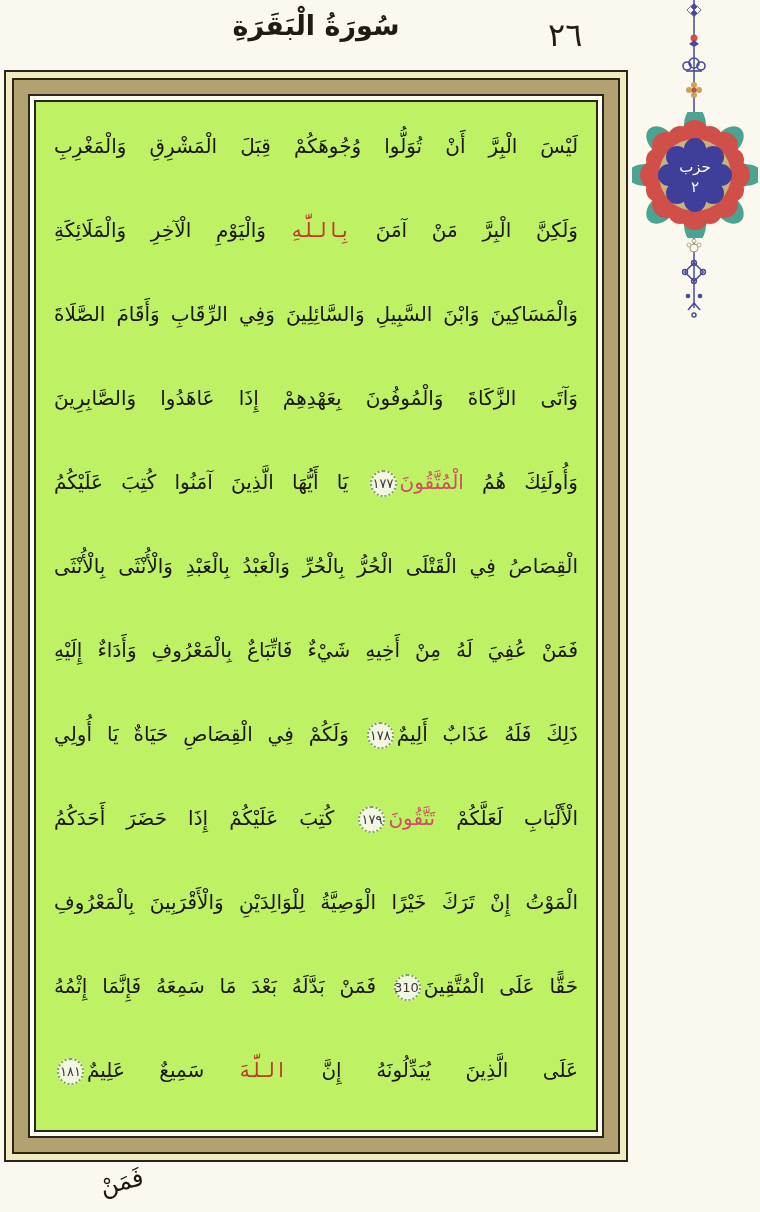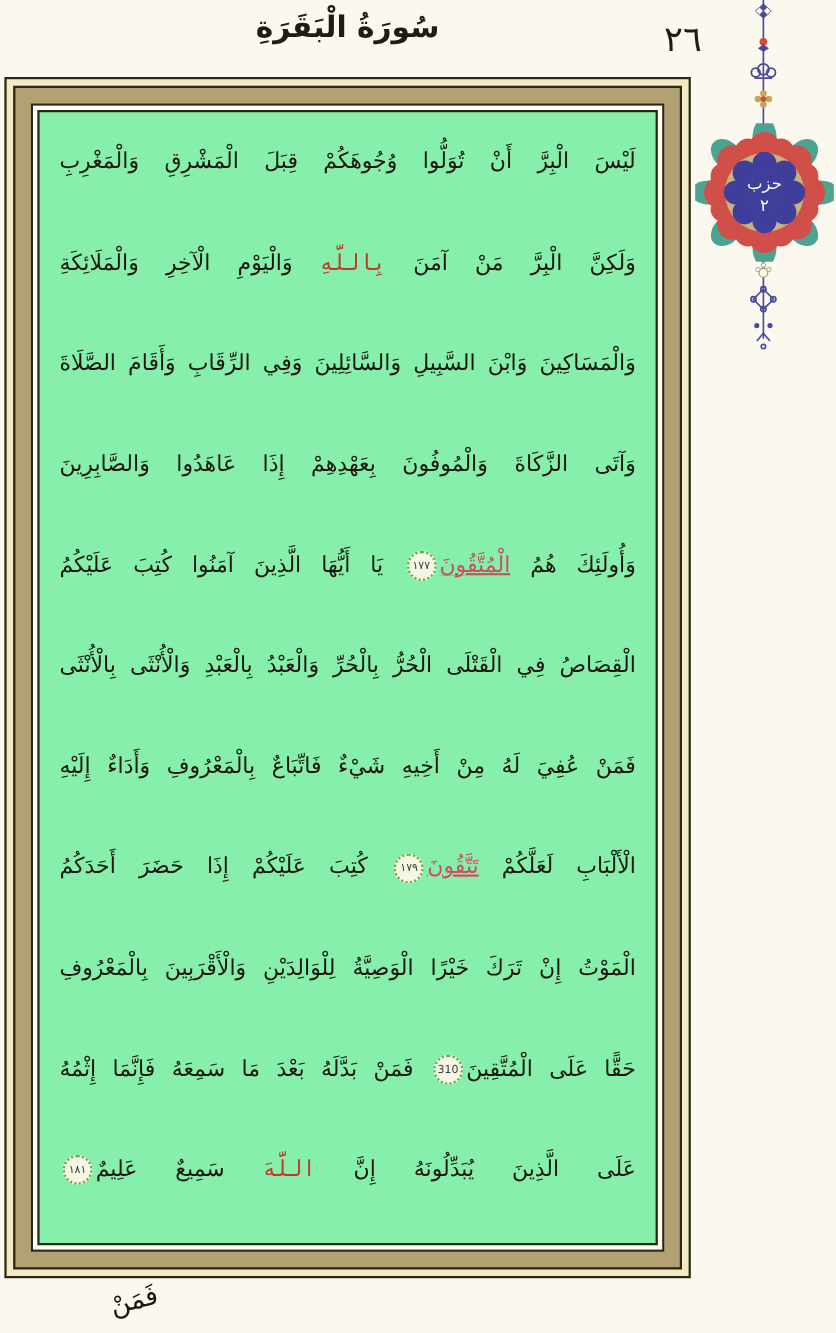--- a/index.html
+++ b/index.html
@@ -11,40 +11,40 @@
     color:#1b1710;
   }
   .page{position:absolute;inset:0;border-radius:22px;}
 
   
   .surah-title{
     position:absolute;top:10px;left:4px;width:624px;
     text-align:center;font-size:27px;font-weight:bold;color:#201c14;
   }
   .page-number{
-    position:absolute;top:16px;left:578px;width:60px;
-    text-align:right;font-size:32px;color:#201c14;
+    position:absolute;top:16px;left:548px;width:60px;
+    text-align:left;font-size:32px;color:#201c14;
   }
 
   
   .frame-a{
     position:absolute;left:4px;top:70px;width:624px;height:1092px;
     box-sizing:border-box;border:2px solid #2b2718;background:#f1eac2;padding:6px;
   }
   .frame-b{
     box-sizing:border-box;width:100%;height:100%;
     border:2px solid #2b2718;background:#b2a171;padding:14px;
   }
   .frame-c{
     box-sizing:border-box;width:100%;height:100%;
     border:2px solid #2b2718;background:#fffdf2;padding:4px;
   }
   .frame-d{
     box-sizing:border-box;width:100%;height:100%;
-    border:2px solid #2b2718;background:#86efac;
+    border:2px solid #2b2718;background:#bef264;
   }
 
   
   .text-area{
     box-sizing:border-box;width:100%;height:100%;
     padding:12px 18px 8px 18px;
     display:flex;flex-direction:column;
   }
   .line{
     flex:1 1 0;
@@ -53,31 +53,31 @@
     white-space:normal;
     overflow:hidden;
     text-align:justify;
     text-align-last:justify;
     -moz-text-align-last:justify;
     direction:rtl;
     color:#1b1710;
   }
   .seg.ink{color:#1b1710;}
   .seg.red{color:#c23a27;font-family:Liberation Mono, monospace;}
-  .seg.rose{color:#cc5064;text-decoration:underline;}
+  .seg.rose{color:#cc5064;}
 
   .verse-marker{
     display:inline-block;
     box-sizing:border-box;
     width:27px;height:27px;
     border:2px dotted #7da055;
     border-radius:50%;
     background:#f3f6e2;
     color:#3a3a37;
-    font-size:10px;line-height:23px;
+    font-size:13px;line-height:23px;
     text-align:center;text-align-last:center;
     vertical-align:middle;
     margin:0 3px;
   }
 
   
   .chain{position:absolute;left:666px;top:0;}
   .medallion{position:absolute;left:632px;top:112px;}
 
   
@@ -203,20 +203,21 @@
       <div class="frame-c">
         <div class="frame-d">
           <div class="text-area">
               <div class="line"><span class="seg ink">لَيْسَ الْبِرَّ أَنْ تُوَلُّوا وُجُوهَكُمْ قِبَلَ الْمَشْرِقِ وَالْمَغْرِبِ</span></div>
               <div class="line"><span class="seg ink">وَلَكِنَّ الْبِرَّ مَنْ آمَنَ </span><span class="seg red">بِاللَّهِ</span><span class="seg ink"> وَالْيَوْمِ الْآخِرِ وَالْمَلَائِكَةِ</span></div>
               <div class="line"><span class="seg ink">وَالْمَسَاكِينَ وَابْنَ السَّبِيلِ وَالسَّائِلِينَ وَفِي الرِّقَابِ وَأَقَامَ الصَّلَاةَ</span></div>
               <div class="line"><span class="seg ink">وَآتَى الزَّكَاةَ وَالْمُوفُونَ بِعَهْدِهِمْ إِذَا عَاهَدُوا وَالصَّابِرِينَ</span></div>
               <div class="line"><span class="seg ink">وَأُولَئِكَ هُمُ </span><span class="seg rose">الْمُتَّقُونَ</span><span class="verse-marker">١٧٧</span><span class="seg ink"> يَا أَيُّهَا الَّذِينَ آمَنُوا كُتِبَ عَلَيْكُمُ</span></div>
               <div class="line"><span class="seg ink">الْقِصَاصُ فِي الْقَتْلَى الْحُرُّ بِالْحُرِّ وَالْعَبْدُ بِالْعَبْدِ وَالْأُنْثَى بِالْأُنْثَى</span></div>
               <div class="line"><span class="seg ink">فَمَنْ عُفِيَ لَهُ مِنْ أَخِيهِ شَيْءٌ فَاتِّبَاعٌ بِالْمَعْرُوفِ وَأَدَاءٌ إِلَيْهِ</span></div>
+              <div class="line"><span class="seg ink">ذَلِكَ فَلَهُ عَذَابٌ أَلِيمٌ</span><span class="verse-marker">١٧٨</span><span class="seg ink"> وَلَكُمْ فِي الْقِصَاصِ حَيَاةٌ يَا أُولِي</span></div>
               <div class="line"><span class="seg ink">الْأَلْبَابِ لَعَلَّكُمْ </span><span class="seg rose">تَتَّقُونَ</span><span class="verse-marker">١٧٩</span><span class="seg ink"> كُتِبَ عَلَيْكُمْ إِذَا حَضَرَ أَحَدَكُمُ</span></div>
               <div class="line"><span class="seg ink">الْمَوْتُ إِنْ تَرَكَ خَيْرًا الْوَصِيَّةُ لِلْوَالِدَيْنِ وَالْأَقْرَبِينَ بِالْمَعْرُوفِ</span></div>
               <div class="line"><span class="seg ink">حَقًّا عَلَى الْمُتَّقِينَ</span><span class="verse-marker">310</span><span class="seg ink"> فَمَنْ بَدَّلَهُ بَعْدَ مَا سَمِعَهُ فَإِنَّمَا إِثْمُهُ</span></div>
               <div class="line"><span class="seg ink">عَلَى الَّذِينَ يُبَدِّلُونَهُ إِنَّ </span><span class="seg red">اللَّهَ</span><span class="seg ink"> سَمِيعٌ عَلِيمٌ</span><span class="verse-marker">١٨١</span></div>
             </div>
         </div>
       </div>
     </div>
   </div>
 

